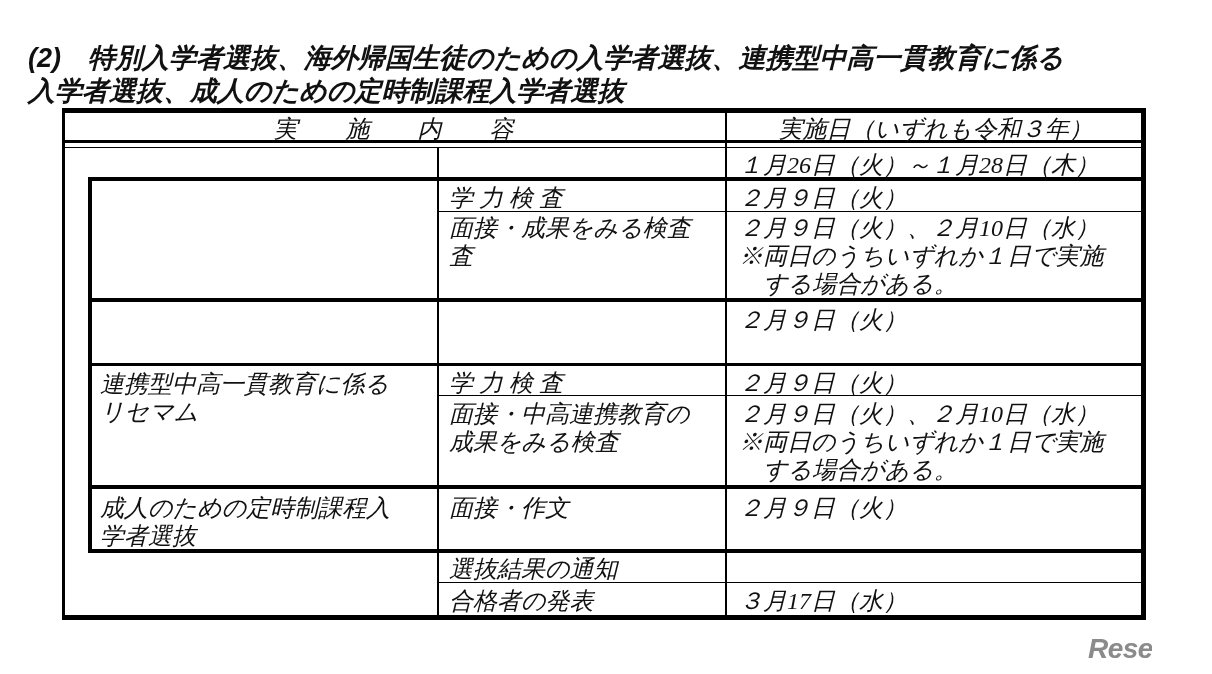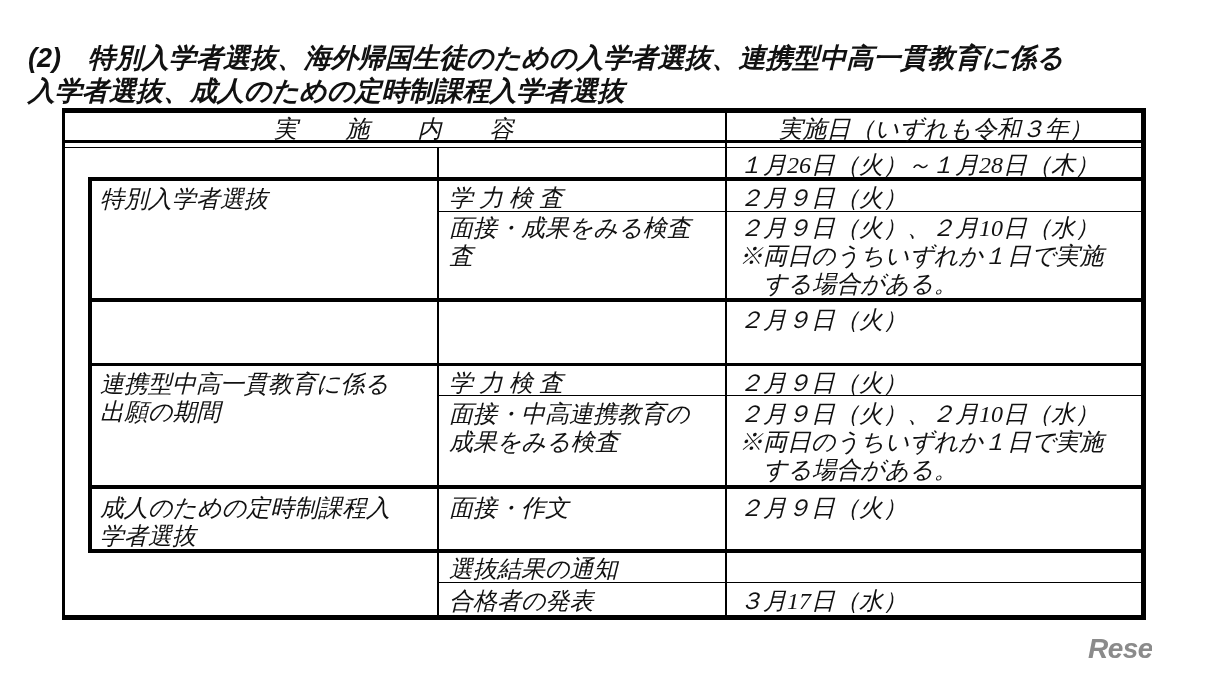--- a/index.html
+++ b/index.html
@@ -54,33 +54,32 @@
     <i class="vl" style="left:1079px;top:0;width:5px;height:512px"></i>
     <i class="vl" style="left:663px;top:0;width:2px;height:507px"></i>
     <i class="vl" style="left:375px;top:39px;width:2px;height:468px"></i>
     <i class="vl" style="left:26px;top:69px;width:4px;height:376px"></i>
 
     <div class="cell center" style="left:0;top:7px;width:663px">実　　施　　内　　容</div>
     <div class="cell center" style="left:663px;top:7px;width:421px">実施日（いずれも令和３年）</div>
 
     <div class="cell" style="left:677px;top:43px;width:400px">１月26日（火）～１月28日（木）</div>
 
-    <div class="cell" style="left:38px;top:77px;width:330px">特別入学者選抜</div>
     <div class="cell" style="left:387px;top:76px;width:270px">学 力 検 査</div>
     <div class="cell" style="left:677px;top:76px;width:400px">２月９日（火）</div>
     <div class="cell" style="left:387px;top:106px;width:270px">面接・成果をみる検査
 査</div>
     <div class="cell" style="left:677px;top:106px;width:400px">２月９日（火）、２月10日（水）
 ※両日のうちいずれか１日で実施
 　する場合がある。</div>
 
     <div class="cell" style="left:677px;top:198px;width:400px">２月９日（火）</div>
 
     <div class="cell" style="left:38px;top:262px;width:330px">連携型中高一貫教育に係る
-出願の期間</div>
+リセマム</div>
     <div class="cell" style="left:387px;top:261px;width:270px">学 力 検 査</div>
     <div class="cell" style="left:677px;top:261px;width:400px">２月９日（火）</div>
     <div class="cell" style="left:387px;top:292px;width:270px">面接・中高連携教育の
 成果をみる検査</div>
     <div class="cell" style="left:677px;top:292px;width:400px">２月９日（火）、２月10日（水）
 ※両日のうちいずれか１日で実施
 　する場合がある。</div>
 
     <div class="cell" style="left:387px;top:386px;width:270px">面接・作文</div>
     <div class="cell" style="left:38px;top:386px;width:330px">成人のための定時制課程入

